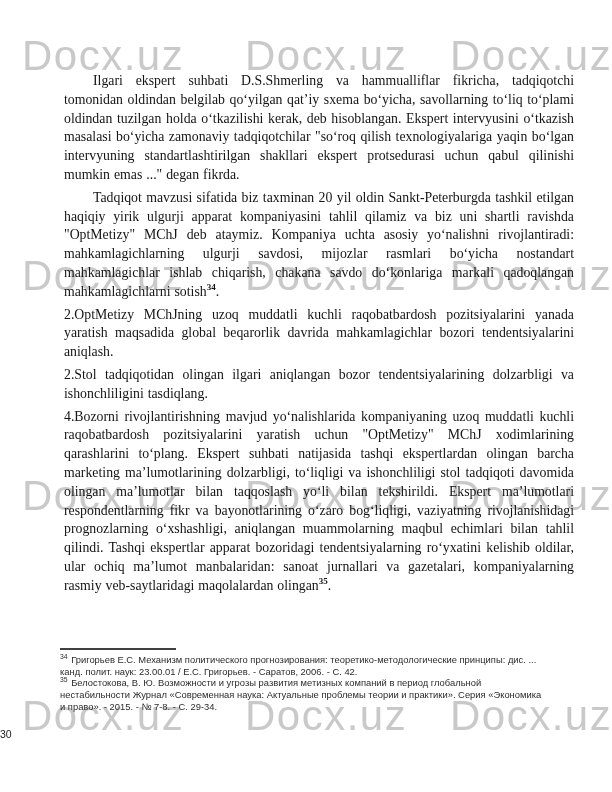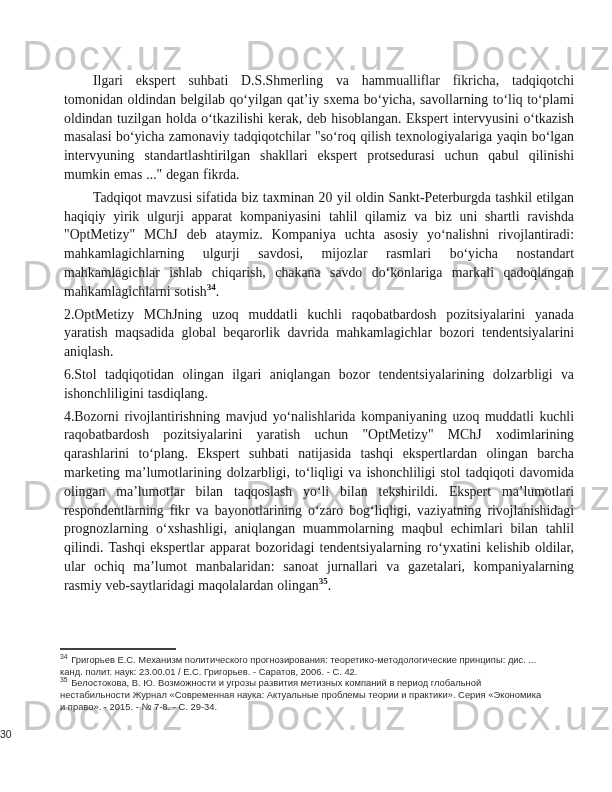--- a/index.html
+++ b/index.html
@@ -92,21 +92,21 @@
       <div class="watermark" style="top: 478px; left: 245px; color: rgb(201, 201, 201);">Docx.uz</div>
       <div class="watermark" style="top: 478px; left: 450px; color: rgb(201, 201, 201);">Docx.uz</div>
       <div class="watermark" style="top: 698px; left: 22px; color: rgb(201, 201, 201);">Docx.uz</div>
       <div class="watermark" style="top: 698px; left: 245px; color: rgb(201, 201, 201);">Docx.uz</div>
       <div class="watermark" style="top: 698px; left: 450px; color: rgb(201, 201, 201);">Docx.uz</div>
     </div>
   <div class="body-text">
       <p class="indent">Ilgari ekspert suhbati D.S.Shmerling va hammualliflar fikricha, tadqiqotchi tomonidan oldindan belgilab qoʻyilgan qatʼiy sxema boʻyicha, savollarning toʻliq toʻplami oldindan tuzilgan holda oʻtkazilishi kerak, deb hisoblangan. Ekspert intervyusini oʻtkazish masalasi boʻyicha zamonaviy tadqiqotchilar "soʻroq qilish texnologiyalariga yaqin boʻlgan intervyuning standartlashtirilgan shakllari ekspert protsedurasi uchun qabul qilinishi mumkin emas ..." degan fikrda.</p>
       <p class="indent">Tadqiqot mavzusi sifatida biz taxminan 20 yil oldin Sankt-Peterburgda tashkil etilgan haqiqiy yirik ulgurji apparat kompaniyasini tahlil qilamiz va biz uni shartli ravishda "OptMetizy" MChJ deb ataymiz. Kompaniya uchta asosiy yoʻnalishni rivojlantiradi: mahkamlagichlarning ulgurji savdosi, mijozlar rasmlari boʻyicha nostandart mahkamlagichlar ishlab chiqarish, chakana savdo doʻkonlariga markali qadoqlangan mahkamlagichlarni sotish<sup class="fnref">34</sup>.</p>
       <p>2.OptMetizy MChJning uzoq muddatli kuchli raqobatbardosh pozitsiyalarini yanada yaratish maqsadida global beqarorlik davrida mahkamlagichlar bozori tendentsiyalarini aniqlash.</p>
-      <p>6.Stol tadqiqotidan olingan ilgari aniqlangan bozor tendentsiyalarining dolzarbligi va ishonchliligini tasdiqlang.</p>
+      <p>2.Stol tadqiqotidan olingan ilgari aniqlangan bozor tendentsiyalarining dolzarbligi va ishonchliligini tasdiqlang.</p>
       <p>4.Bozorni rivojlantirishning mavjud yoʻnalishlarida kompaniyaning uzoq muddatli kuchli raqobatbardosh pozitsiyalarini yaratish uchun "OptMetizy" MChJ xodimlarining qarashlarini toʻplang. Ekspert suhbati natijasida tashqi ekspertlardan olingan barcha marketing maʼlumotlarining dolzarbligi, toʻliqligi va ishonchliligi stol tadqiqoti davomida olingan maʼlumotlar bilan taqqoslash yoʻli bilan tekshirildi. Ekspert maʼlumotlari respondentlarning fikr va bayonotlarining oʻzaro bogʻliqligi, vaziyatning rivojlanishidagi prognozlarning oʻxshashligi, aniqlangan muammolarning maqbul echimlari bilan tahlil qilindi. Tashqi ekspertlar apparat bozoridagi tendentsiyalarning roʻyxatini kelishib oldilar, ular ochiq maʼlumot manbalaridan: sanoat jurnallari va gazetalari, kompaniyalarning rasmiy veb-saytlaridagi maqolalardan olingan<sup class="fnref">35</sup>.</p>
     </div>
   <div class="footnote-area">
     <div class="fn-sep"></div>
     <div>
         <p class="footnote"><sup>34</sup> Григорьев Е.С. Механизм политического прогнозирования: теоретико-методологические принципы: дис. ... канд. полит. наук: 23.00.01 / Е.С. Григорьев. - Саратов, 2006. - С. 42.</p>
         <p class="footnote"><sup>35</sup> Белостокова, В. Ю. Возможности и угрозы развития метизных компаний в период глобальной нестабильности Журнал «Современная наука: Актуальные проблемы теории и практики». Серия «Экономика и право». - 2015. - № 7-8. - С. 29-34.</p>
       </div>
   </div>
   <div class="page-number">30</div>

